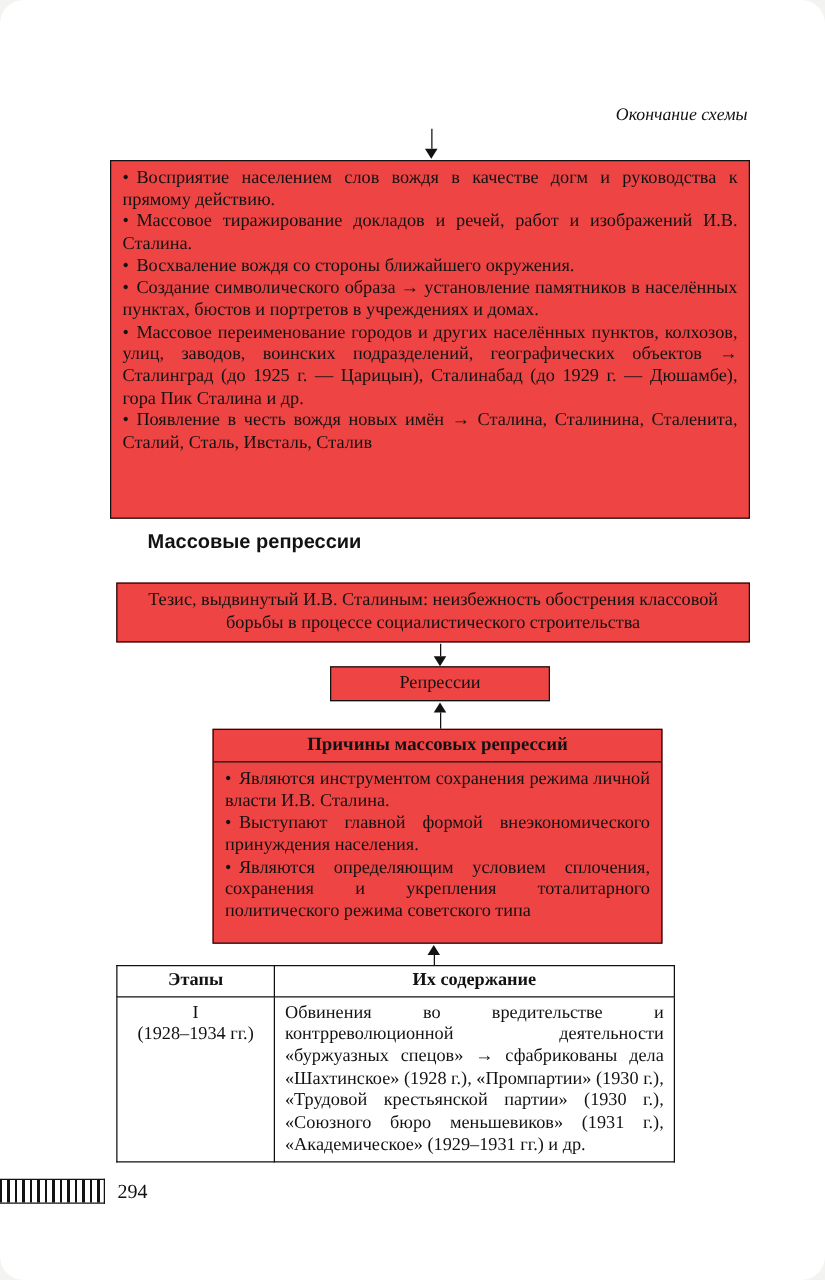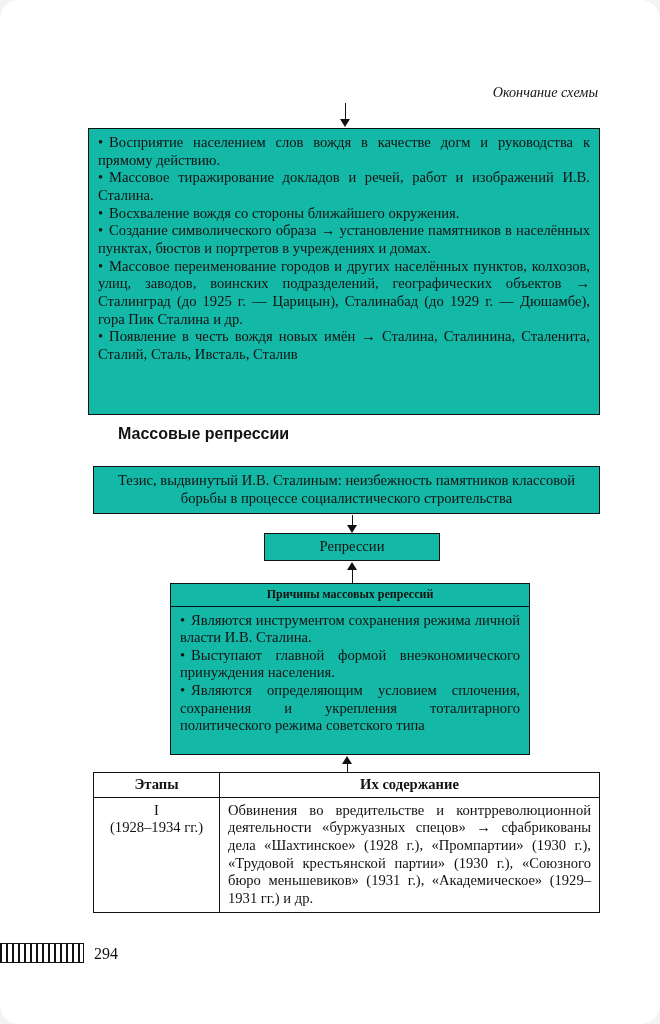--- a/index.html
+++ b/index.html
@@ -2,21 +2,21 @@
 <html lang="ru"><head>
 <meta charset="utf-8">
 <style>
   html,body{margin:0;padding:0;background:#f3f3f1;}
   .page{
     position:relative;width:660px;height:1024px;margin:0 auto;
     background:#ffffff;color:#121212;
     font-family:"Liberation Serif","DejaVu Serif",serif;
     font-size:14.6px;line-height:1.21;overflow:hidden;border-radius:19px;
   }
-  .box{position:absolute;border:1.2px solid #121212;background:#14b8a6;box-sizing:border-box;}
+  .box{position:absolute;border:1.2px solid #121212;background:#ef4444;box-sizing:border-box;}
   .bullet-item{margin:0;padding:0;text-align:justify;}
   .bullet-item .b{margin-right:6px;}
   .header-note{
     position:absolute;top:84px;right:62px;font-style:italic;font-size:14.2px;
   }
   
   .arrow{position:absolute;width:12px;}
   .arrow .shaft{width:0;border-left:1.6px solid #121212;margin:0 auto;}
   .arrow .head-down{width:0;height:0;border-left:5px solid transparent;border-right:5px solid transparent;border-top:8px solid #121212;margin:0 auto;}
   .arrow .head-up{width:0;height:0;border-left:5px solid transparent;border-right:5px solid transparent;border-bottom:8px solid #121212;margin:0 auto;}
@@ -29,26 +29,26 @@
     font-size:16px;font-weight:bold;
   }
   
   .thesis-box{left:93px;top:466px;width:507px;height:48px;display:flex;align-items:center;justify-content:center;text-align:center;padding:2px 14px;}
   
   .repr-box{left:264px;top:533px;width:176px;height:28px;display:flex;align-items:center;justify-content:center;text-align:center;}
   
   .causes-box{left:170px;top:583px;width:360px;height:172px;padding:0;}
   .causes-title{
     border-bottom:1.2px solid #121212;text-align:center;font-weight:bold;
-    font-size:12px;padding:3px 4px 4px;
+    font-size:15px;padding:3px 4px 4px;
   }
   .causes-body{padding:5px 9px 4px;}
   
   .stages-table{
-    position:absolute;left:93px;top:772px;width:507px;border-collapse:collapse;
+    position:absolute;left:93px;top:772px;width:447px;border-collapse:collapse;
     font-size:14.6px;
   }
   .stages-table th,.stages-table td{border:1.2px solid #121212;vertical-align:top;box-sizing:border-box;}
   .stages-table th{font-weight:bold;text-align:center;padding:3px 4px;}
   .col-stage{width:126px;text-align:center;padding:4px 4px;}
   .col-content{padding:4px 8px;text-align:justify;}
   
   .barcode{
     position:absolute;left:0;top:943px;width:84px;height:20px;
     border-top:1.4px solid #121212;border-bottom:1.4px solid #121212;border-right:1.4px solid #121212;
@@ -74,21 +74,21 @@
     <p class="bullet-item"><span class="b">•</span><span>Массовое тиражирование докладов и речей, работ и изображений И.В. Сталина.</span></p>
     <p class="bullet-item"><span class="b">•</span><span>Восхваление вождя со стороны ближайшего окружения.</span></p>
     <p class="bullet-item"><span class="b">•</span><span>Создание символического образа → установление памятников в населённых пунктах, бюстов и портретов в учреждениях и домах.</span></p>
     <p class="bullet-item"><span class="b">•</span><span>Массовое переименование городов и других населённых пунктов, колхозов, улиц, заводов, воинских подразделений, географических объектов → Сталинград (до 1925 г. — Царицын), Сталинабад (до 1929 г. — Дюшамбе), гора Пик Сталина и др.</span></p>
     <p class="bullet-item"><span class="b">•</span><span>Появление в честь вождя новых имён → Сталина, Сталинина, Сталенита, Сталий, Сталь, Ивсталь, Сталив</span></p>
   </div>
 
   <h2 class="section-title">Массовые репрессии</h2>
 
   <div class="box thesis-box">
-    <span>Тезис, выдвинутый И.В. Сталиным: неизбежность памятников классовой борьбы в процессе социалистического строительства</span>
+    <span>Тезис, выдвинутый И.В. Сталиным: неизбежность обострения классовой борьбы в процессе социалистического строительства</span>
   </div>
 
   <div class="arrow" style="left:346px;top:515px;">
     <div class="shaft" style="height:10px;"></div>
     <div class="head-down"></div>
   </div>
 
   <div class="box repr-box">
     <span>Репрессии</span>
   </div>

